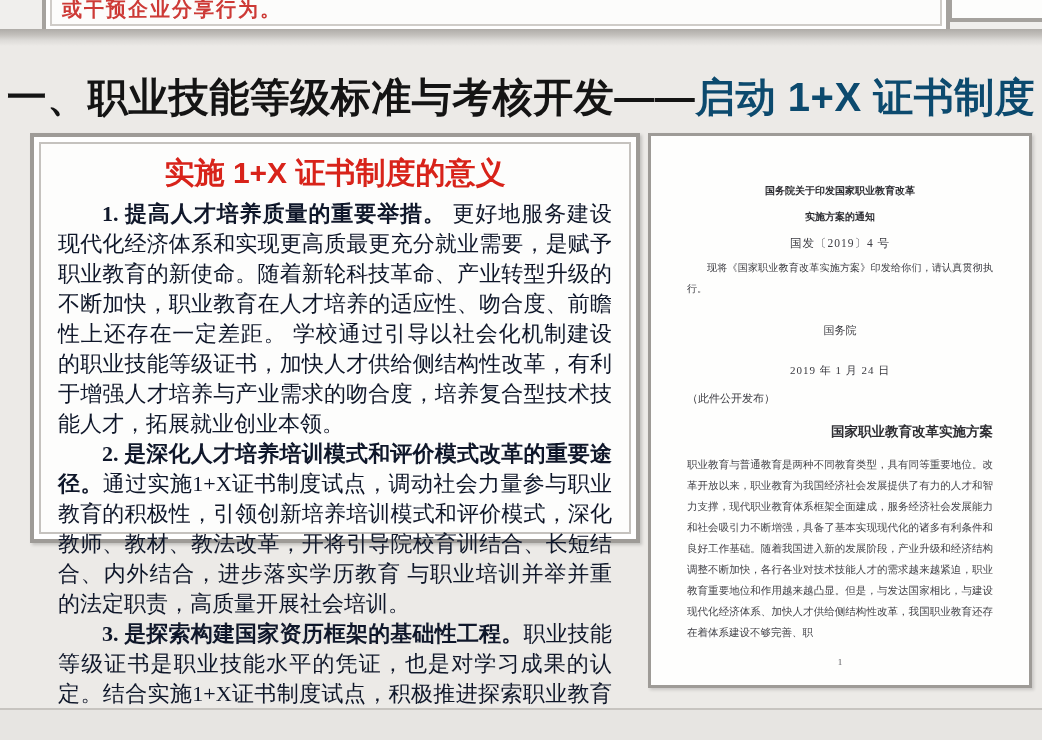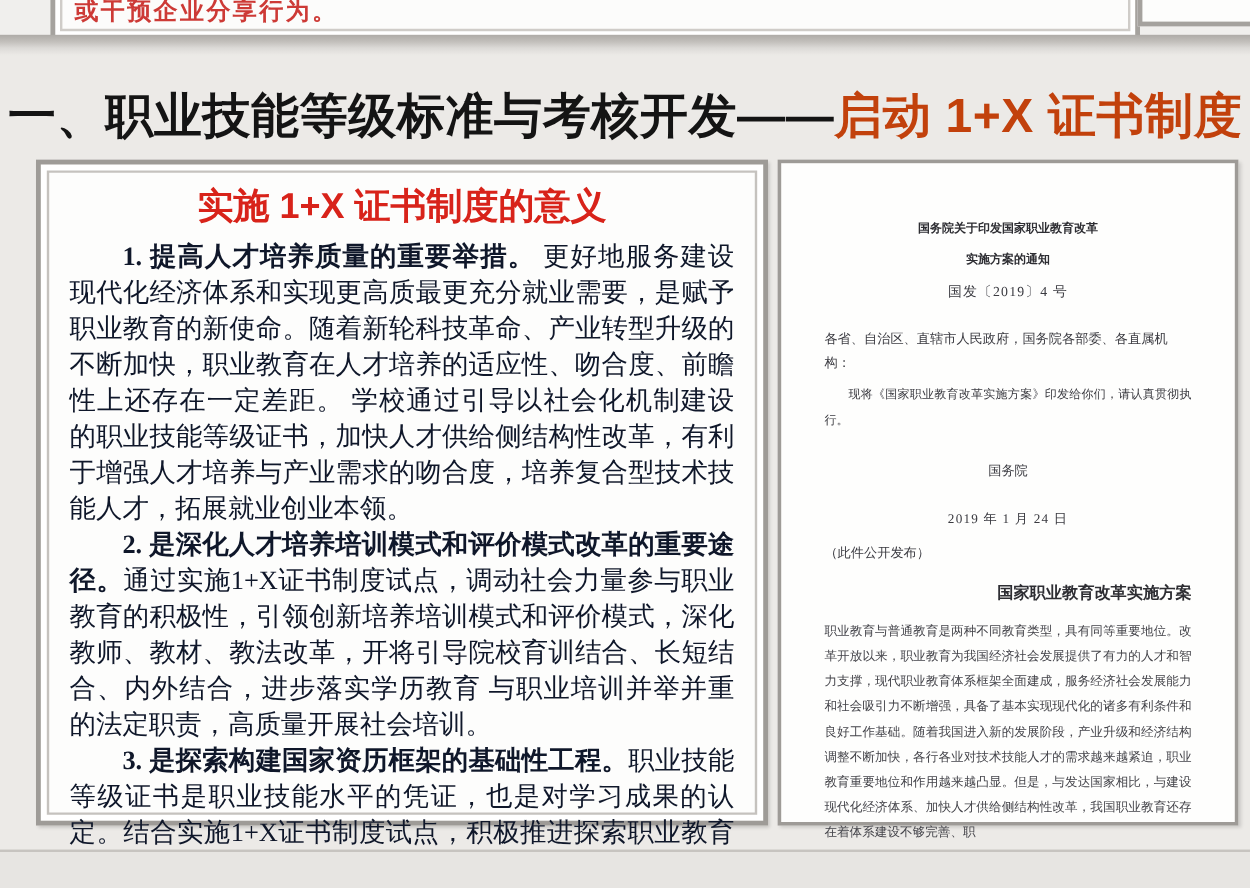--- a/index.html
+++ b/index.html
@@ -31,25 +31,25 @@
     background:linear-gradient(180deg,#aeaba7 0%,#c3c0bc 35%,#dcdad7 65%,#eceae7 100%);
   }
 
   
   .slide{position:absolute;top:46px;left:0;width:1042px;height:662px;background:#eceae7;}
   .slide-title{
     position:absolute;top:28px;left:0;width:100%;text-align:center;
     font-size:40px;line-height:46px;font-weight:bold;letter-spacing:0.5px;
     color:#141414;white-space:nowrap;
   }
-  .slide-title .red{color:#c2410c;}
+  .slide-title .red{color:#0c4a6e;}
 
   
   .panel-left{
-    position:absolute;left:30px;top:87px;width:610px;height:555px;box-sizing:border-box;
+    position:absolute;left:30px;top:87px;width:610px;height:410px;box-sizing:border-box;
     background:#fdfdfc;border:4px solid #9e9b97;
     box-shadow:2px 2px 3px rgba(0,0,0,.18), inset 0 0 0 5px #ffffff, inset 0 0 0 7px #c5c2be;
     padding:12px 24px 4px;
   }
   .panel-heading{
     text-align:center;color:#d8231a;font-weight:bold;font-size:30px;line-height:40px;
     font-family:"Liberation Sans",sans-serif;margin:4px 0 6px;
   }
   .panel-body p{
     margin:0;font-family:"Liberation Serif","DejaVu Serif",serif;
@@ -109,21 +109,20 @@
         <p><b class="lead">3. 是探索构建国家资历框架的基础性工程。</b><span>职业技能等级证书是职业技能水平的凭证，也是对学习成果的认定。结合实施1+X证书制度试点，积极推进探索职业教育国家学分银行，制度设计与构建国家资历框架相衔接，畅通技术技能人才成长通道。</span></p>
       </div>
     </div>
 
     <div class="panel-right doc">
       <div class="doc-title">
         <div>国务院关于印发国家职业教育改革</div>
         <div>实施方案的通知</div>
       </div>
       <div class="doc-number">国发〔2019〕4 号</div>
-      <div class="doc-salutation">各省、自治区、直辖市人民政府，国务院各部委、各直属机构：</div>
       <div class="doc-intro">现将《国家职业教育改革实施方案》印发给你们，请认真贯彻执行。</div>
       <div class="doc-signer">国务院</div>
       <div class="doc-date">2019 年 1 月 24 日</div>
       <div class="doc-public">（此件公开发布）</div>
       <div class="doc-plan-title">国家职业教育改革实施方案</div>
       <div class="doc-plan-body">职业教育与普通教育是两种不同教育类型，具有同等重要地位。改革开放以来，职业教育为我国经济社会发展提供了有力的人才和智力支撑，现代职业教育体系框架全面建成，服务经济社会发展能力和社会吸引力不断增强，具备了基本实现现代化的诸多有利条件和良好工作基础。随着我国进入新的发展阶段，产业升级和经济结构调整不断加快，各行各业对技术技能人才的需求越来越紧迫，职业教育重要地位和作用越来越凸显。但是，与发达国家相比，与建设现代化经济体系、加快人才供给侧结构性改革，我国职业教育还存在着体系建设不够完善、职</div>
       <div class="doc-page">1</div>
     </div>
 
   </div>

